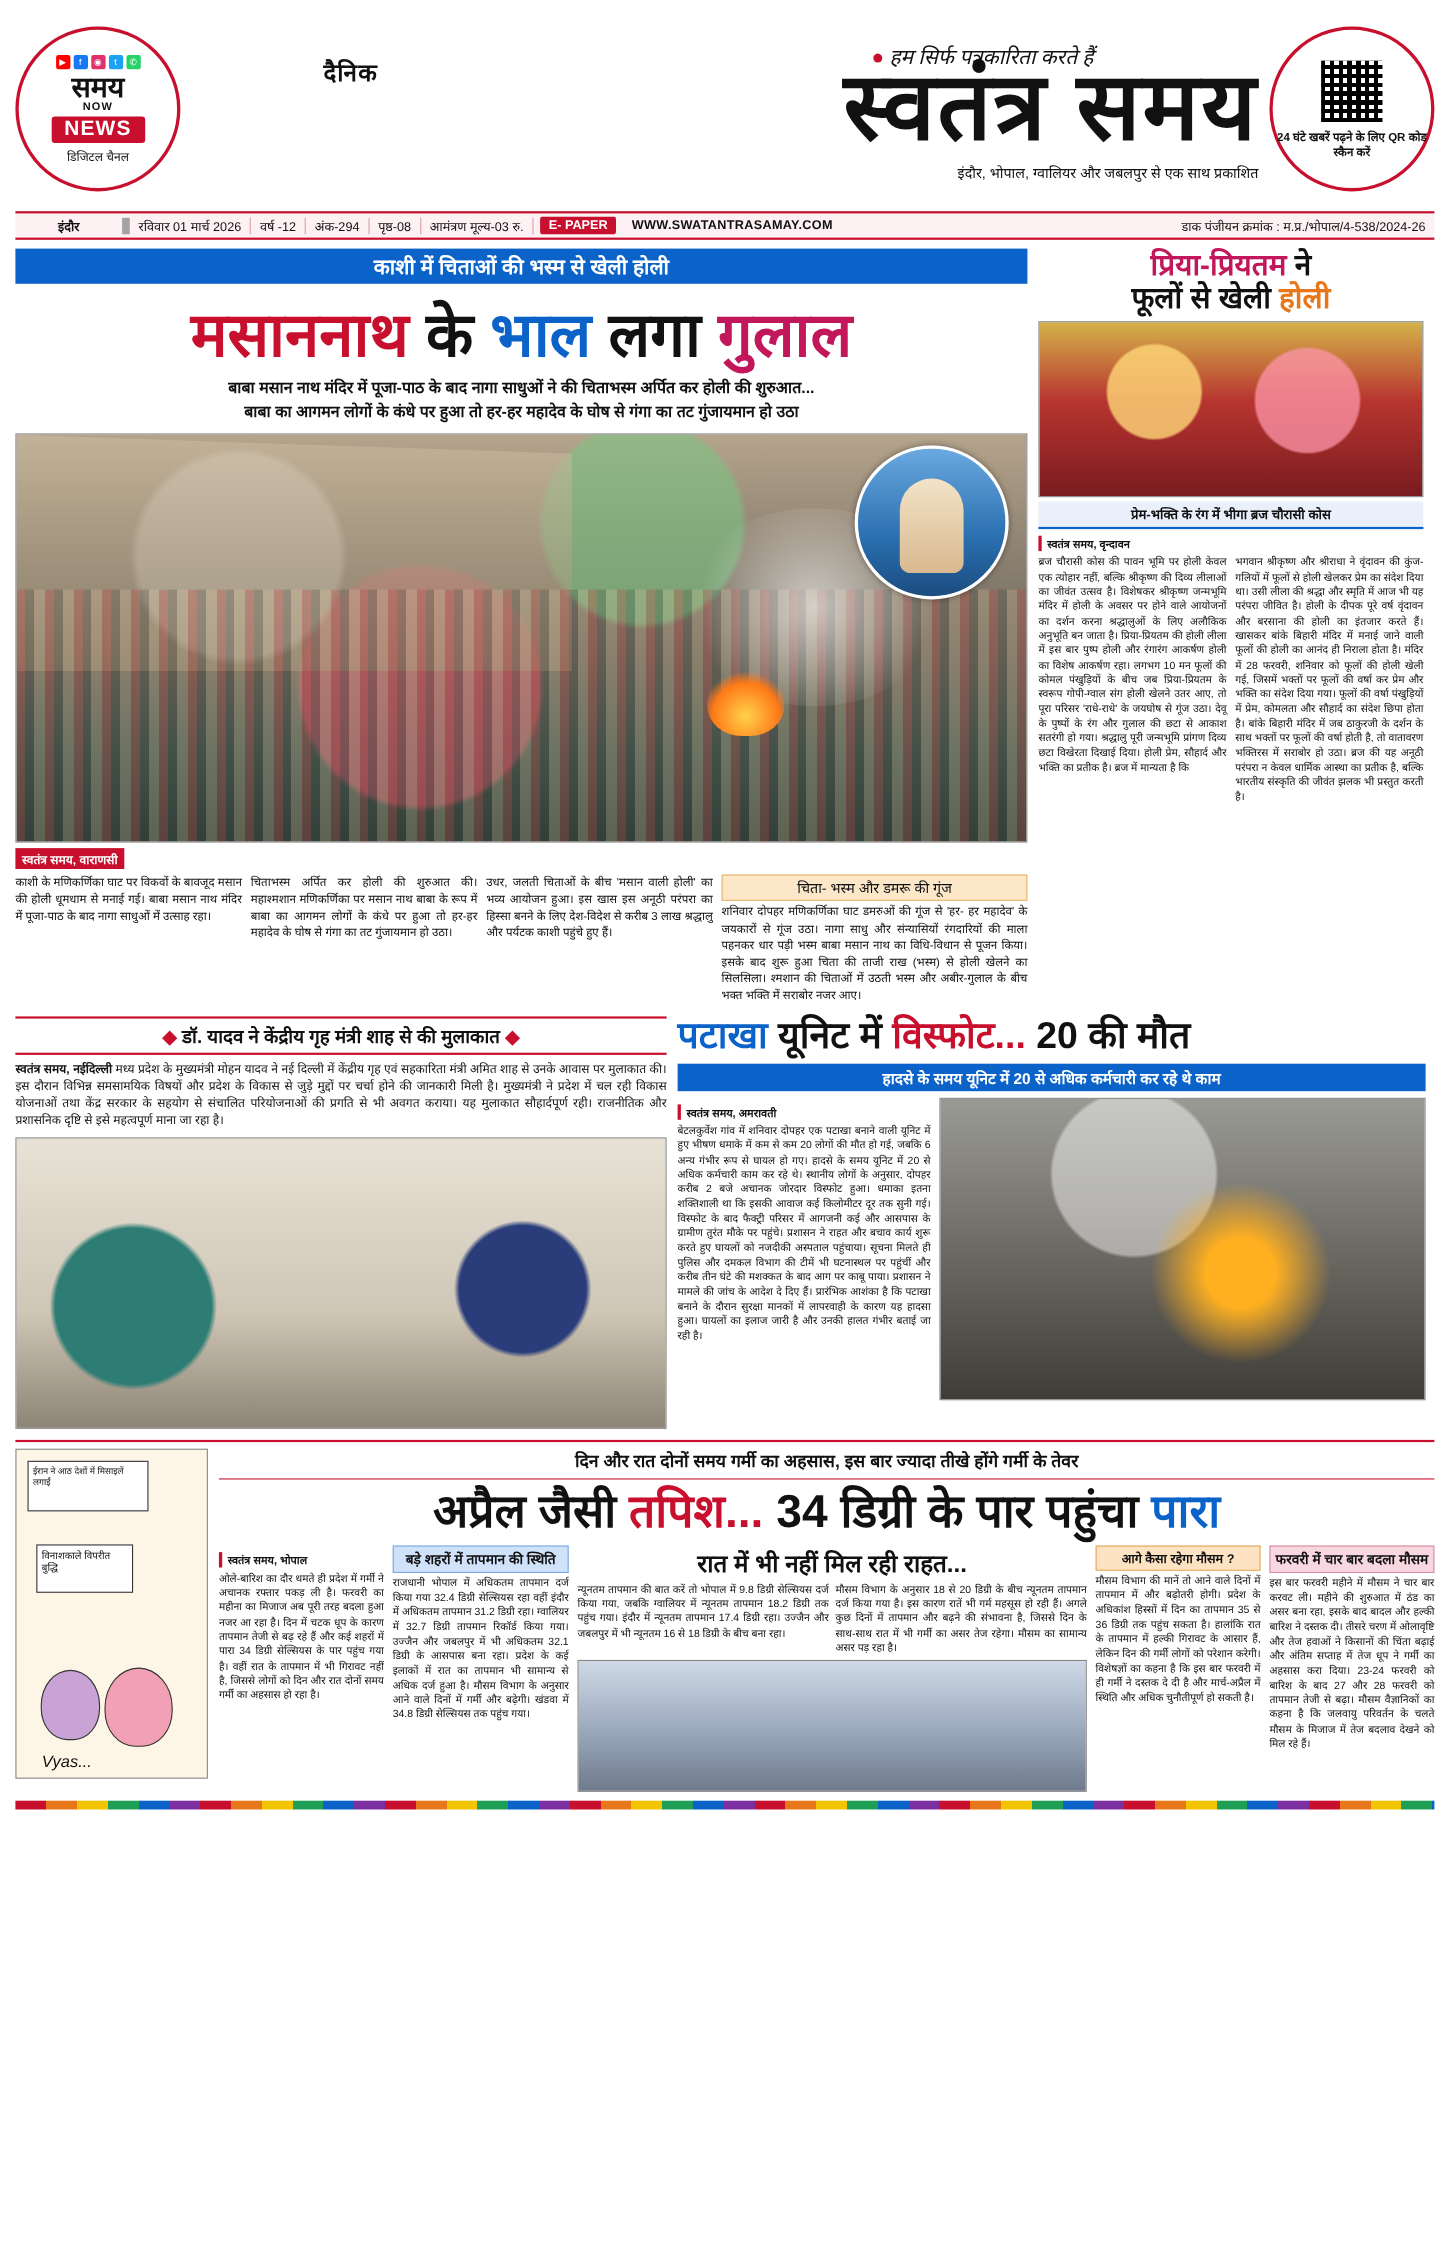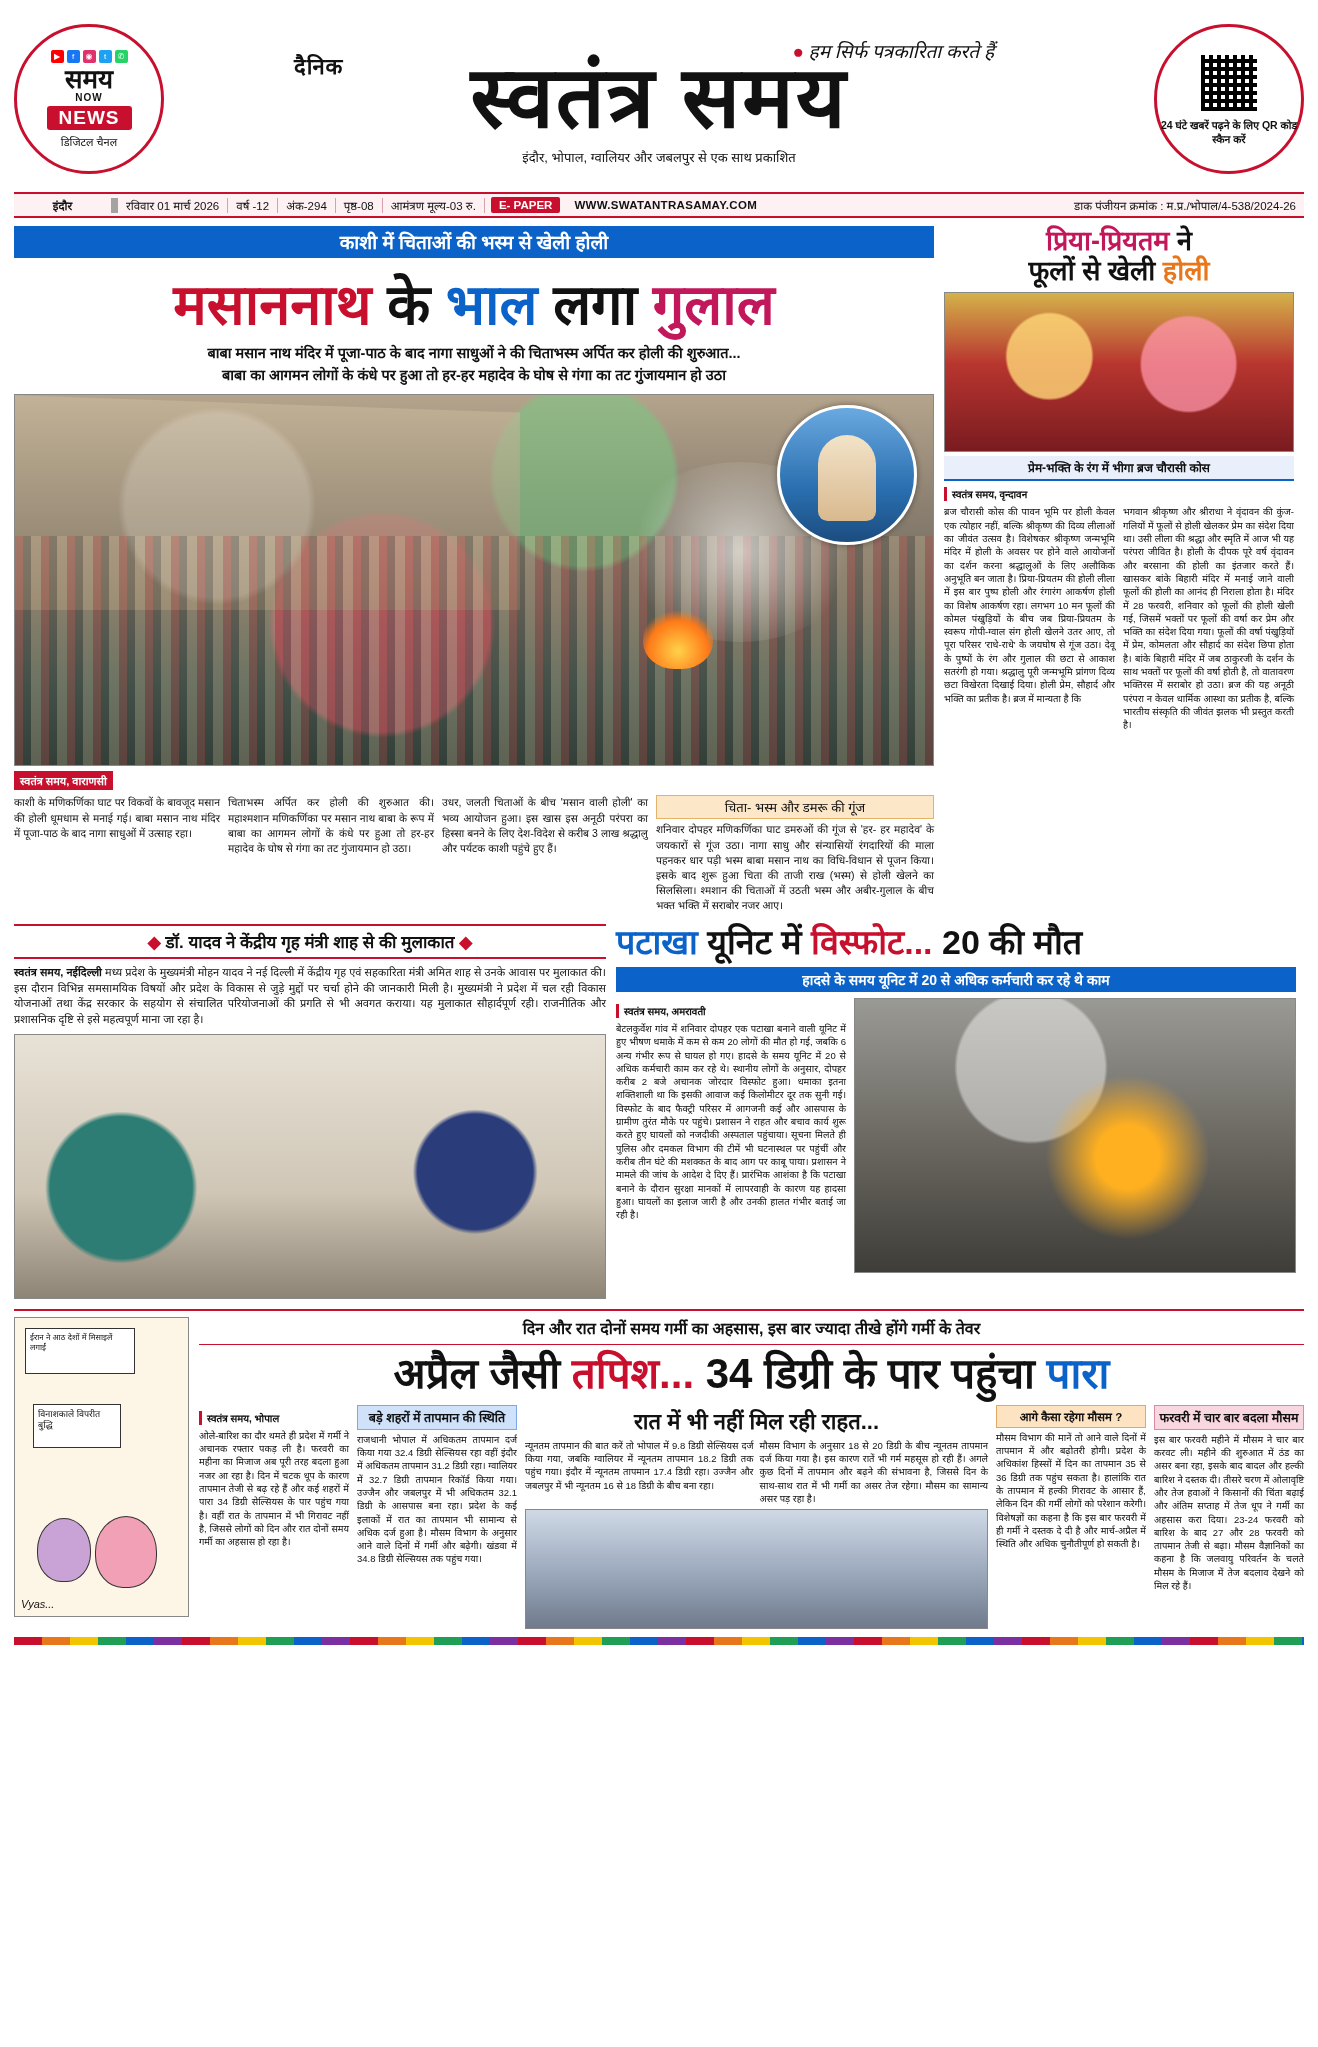--- a/index.html
+++ b/index.html
@@ -33,21 +33,21 @@
   .soc .ig{background:#e1306c;}
   .soc .tw{background:#1da1f2;}
   .soc .wa{background:#25d366;}
   .logo-badge .l1 { font-size:26px; font-weight:bold; color:#111; line-height:1; }
   .logo-badge .l2 {
     background:#c8102e; color:#fff; font-size:19px; font-weight:bold;
     padding:1px 12px; border-radius:3px; margin-top:3px; letter-spacing:1px;
   }
   .logo-badge .l3 { font-size:11px; color:#111; margin-top:4px; }
 
-  .title-block { flex:1 1 auto; text-align:center; position:relative; }
+  .title-block { flex:1 1 auto; text-align:right; position:relative; }
   .daink { font-size:22px; font-weight:bold; color:#111; letter-spacing:1px;
            position:absolute; left:120px; top:18px; }
   .tagline-script {
     font-size:19px; color:#111; font-style:italic; font-family:"Liberation Serif", serif;
     position:absolute; right:150px; top:6px; white-space:nowrap;
   }
   .tagline-script .dot { color:#c8102e; }
   .main-title {
     font-size:86px; font-weight:bold; line-height:1.0; color:#111;
     margin-top:22px; letter-spacing:2px;
@@ -186,21 +186,21 @@
   .cartoon .bubble {
     position:absolute;left:10px;top:10px;width:110px;height:46px;background:#fff;border:1px solid #333;
     font-size:8px;padding:4px;line-height:1.2;
   }
   .cartoon .bubble2 {
     position:absolute;left:18px;top:86px;width:88px;height:44px;background:#fff;border:1px solid #333;
     font-size:9px;padding:4px;line-height:1.2;
   }
   .cartoon .blob1{position:absolute;left:22px;bottom:34px;width:54px;height:64px;border-radius:50% 50% 45% 45%;background:#c9a2d6;border:1px solid #333;}
   .cartoon .blob2{position:absolute;left:80px;bottom:28px;width:62px;height:72px;border-radius:50% 50% 45% 45%;background:#f2a0b6;border:1px solid #333;}
-  .cartoon .sig{position:absolute;left:6px;bottom:6px;font-size:11px;font-style:italic;}
+  .cartoon .sig{position:absolute;left:23px;bottom:6px;font-size:15px;font-style:italic;}
   .bottom-main { flex:1 1 auto; }
   .weather-strip { text-align:center;font-size:16px;font-weight:bold;border-bottom:1px solid #c8102e;padding-bottom:5px;}
   .weather-head { text-align:center;font-size:42px;font-weight:bold;line-height:1.08;margin-top:6px;}
   .weather-head .k{color:#111;} .weather-head .r{color:#c8102e;} .weather-head .b{color:#0b63c9;}
   .wrow { display:flex; gap:8px; margin-top:8px; }
   .wbox { flex:1; }
   .box-head-pink { background:#f8d7e0;border:1px solid #d98aa4;text-align:center;font-weight:bold;font-size:12.5px;padding:3px;}
   .box-head-blue { background:#cfe2fa;border:1px solid #7aa9e6;text-align:center;font-weight:bold;font-size:12.5px;padding:3px;}
   .box-head-orange { background:#fde3c2;border:1px solid #e4a95e;text-align:center;font-weight:bold;font-size:11.5px;padding:3px;}
   .center-head { text-align:center;font-size:22px;font-weight:bold;color:#111;}

